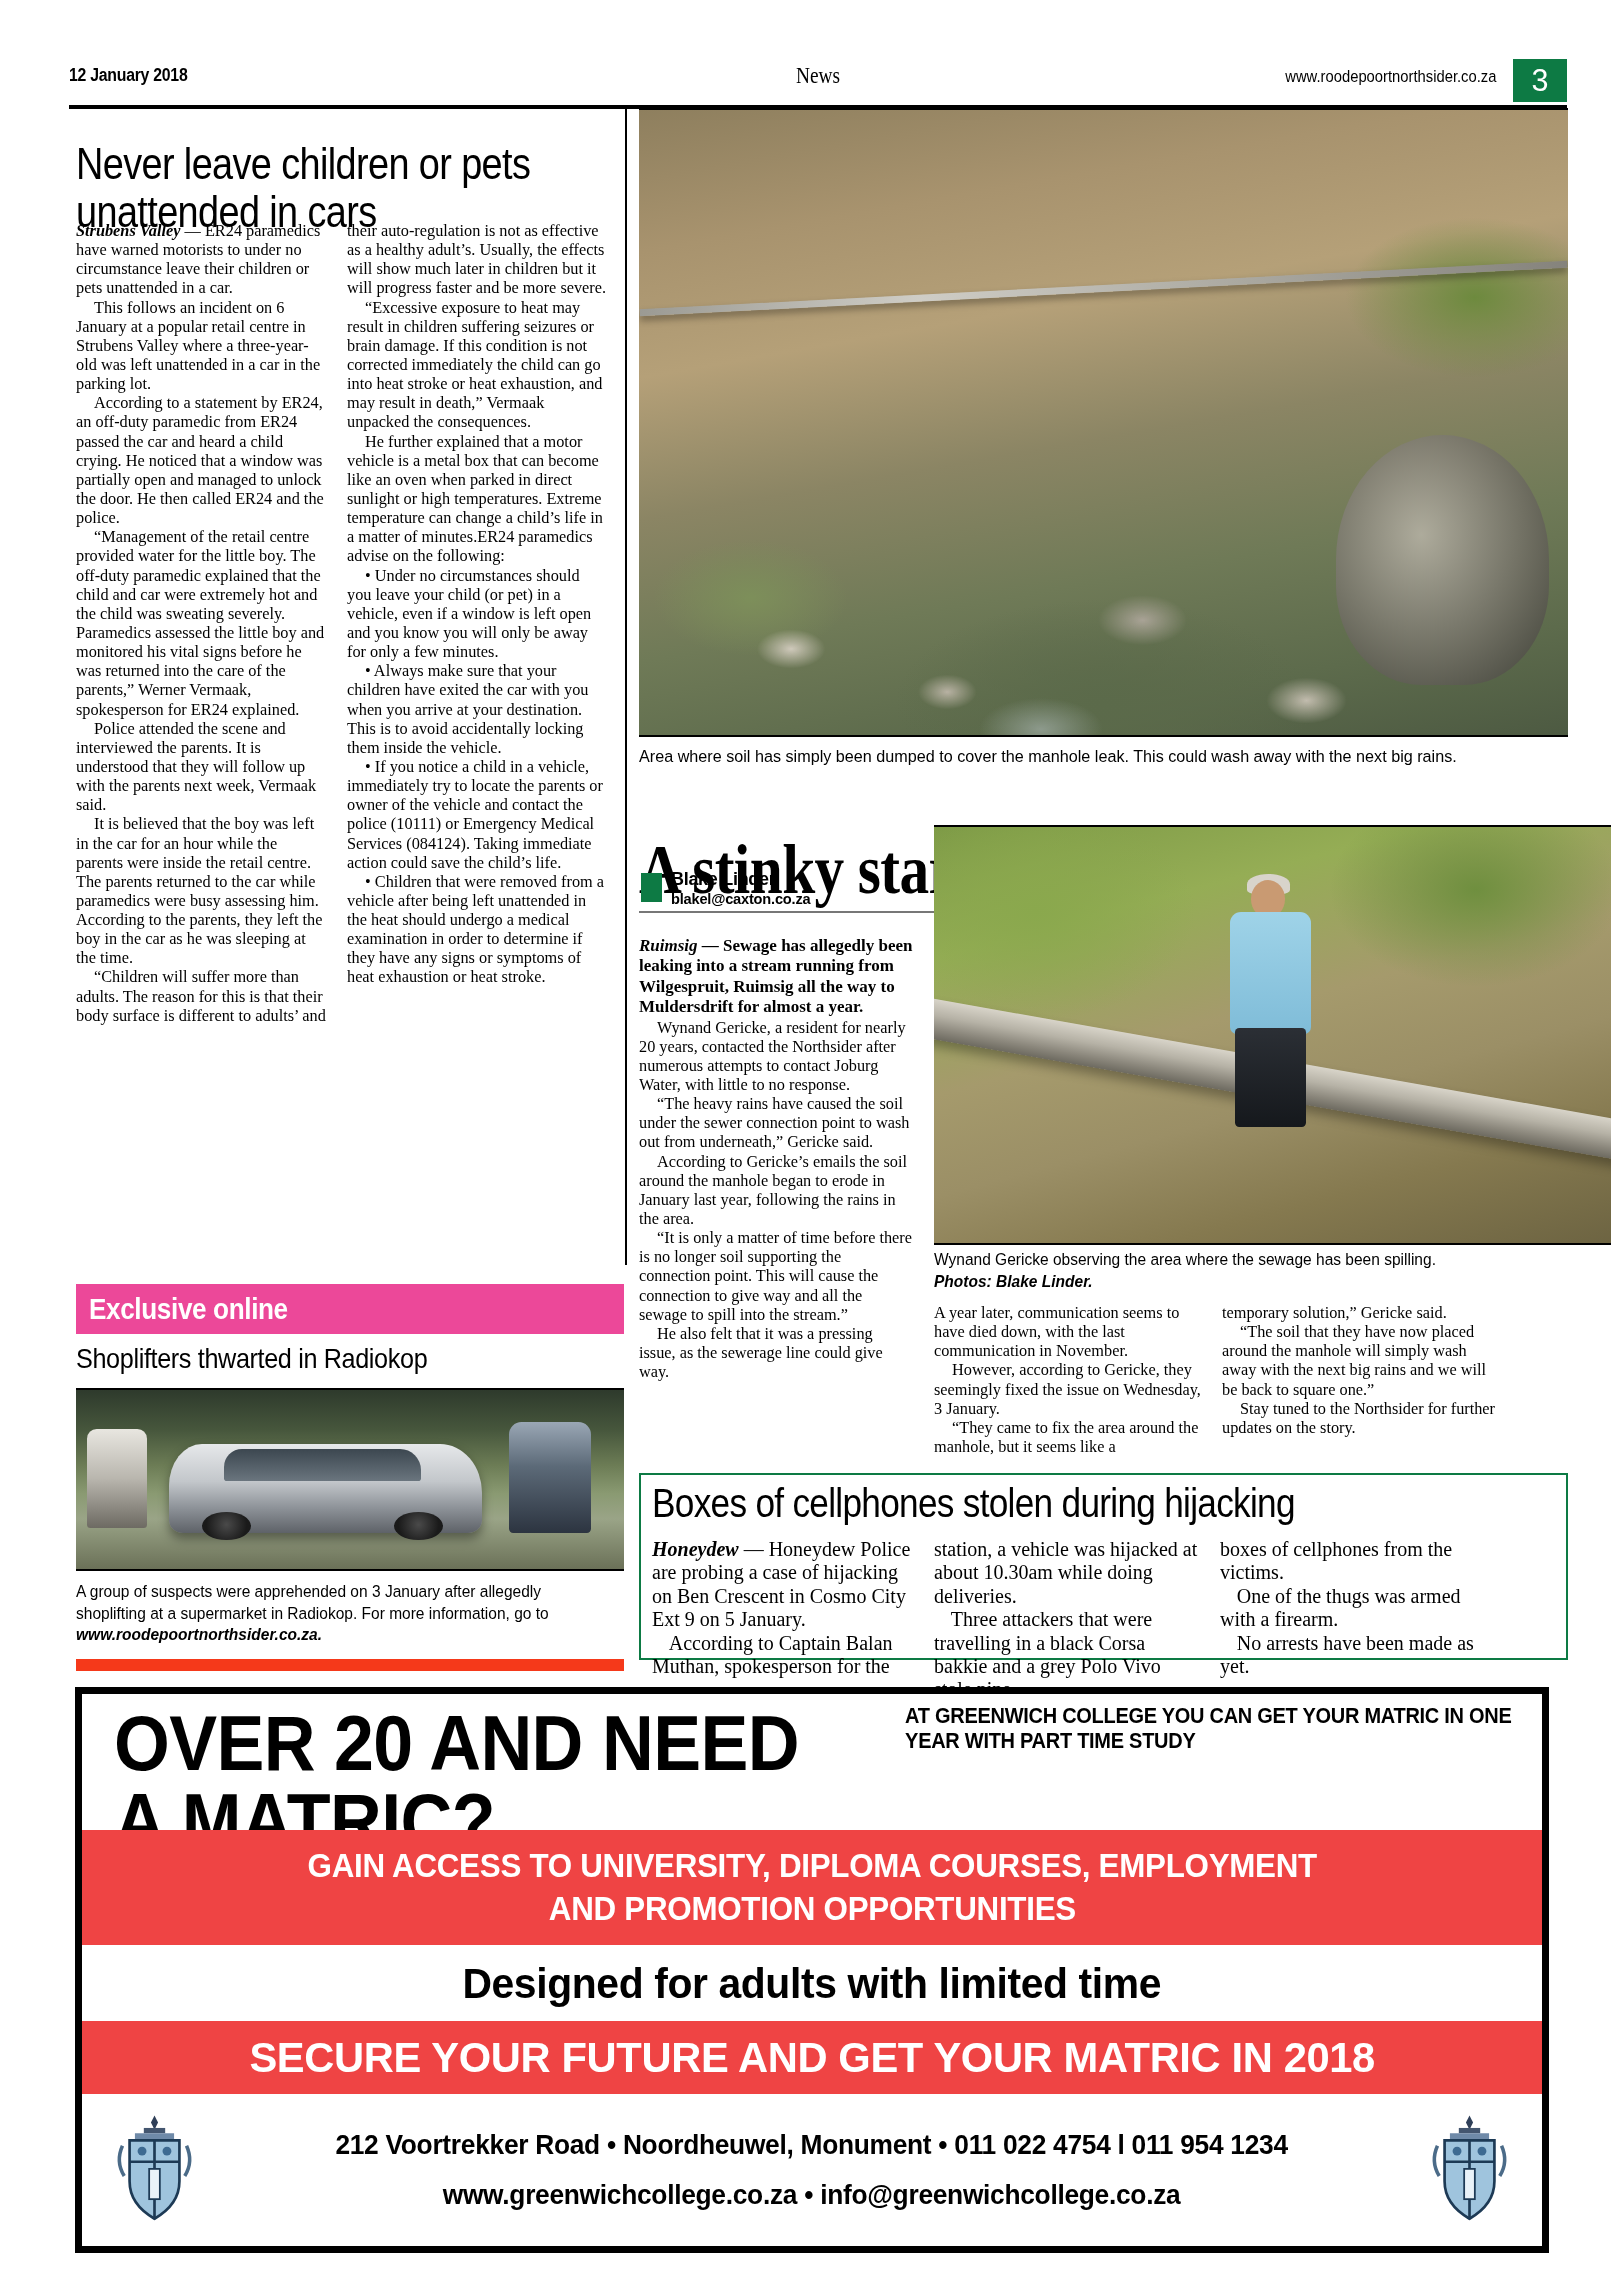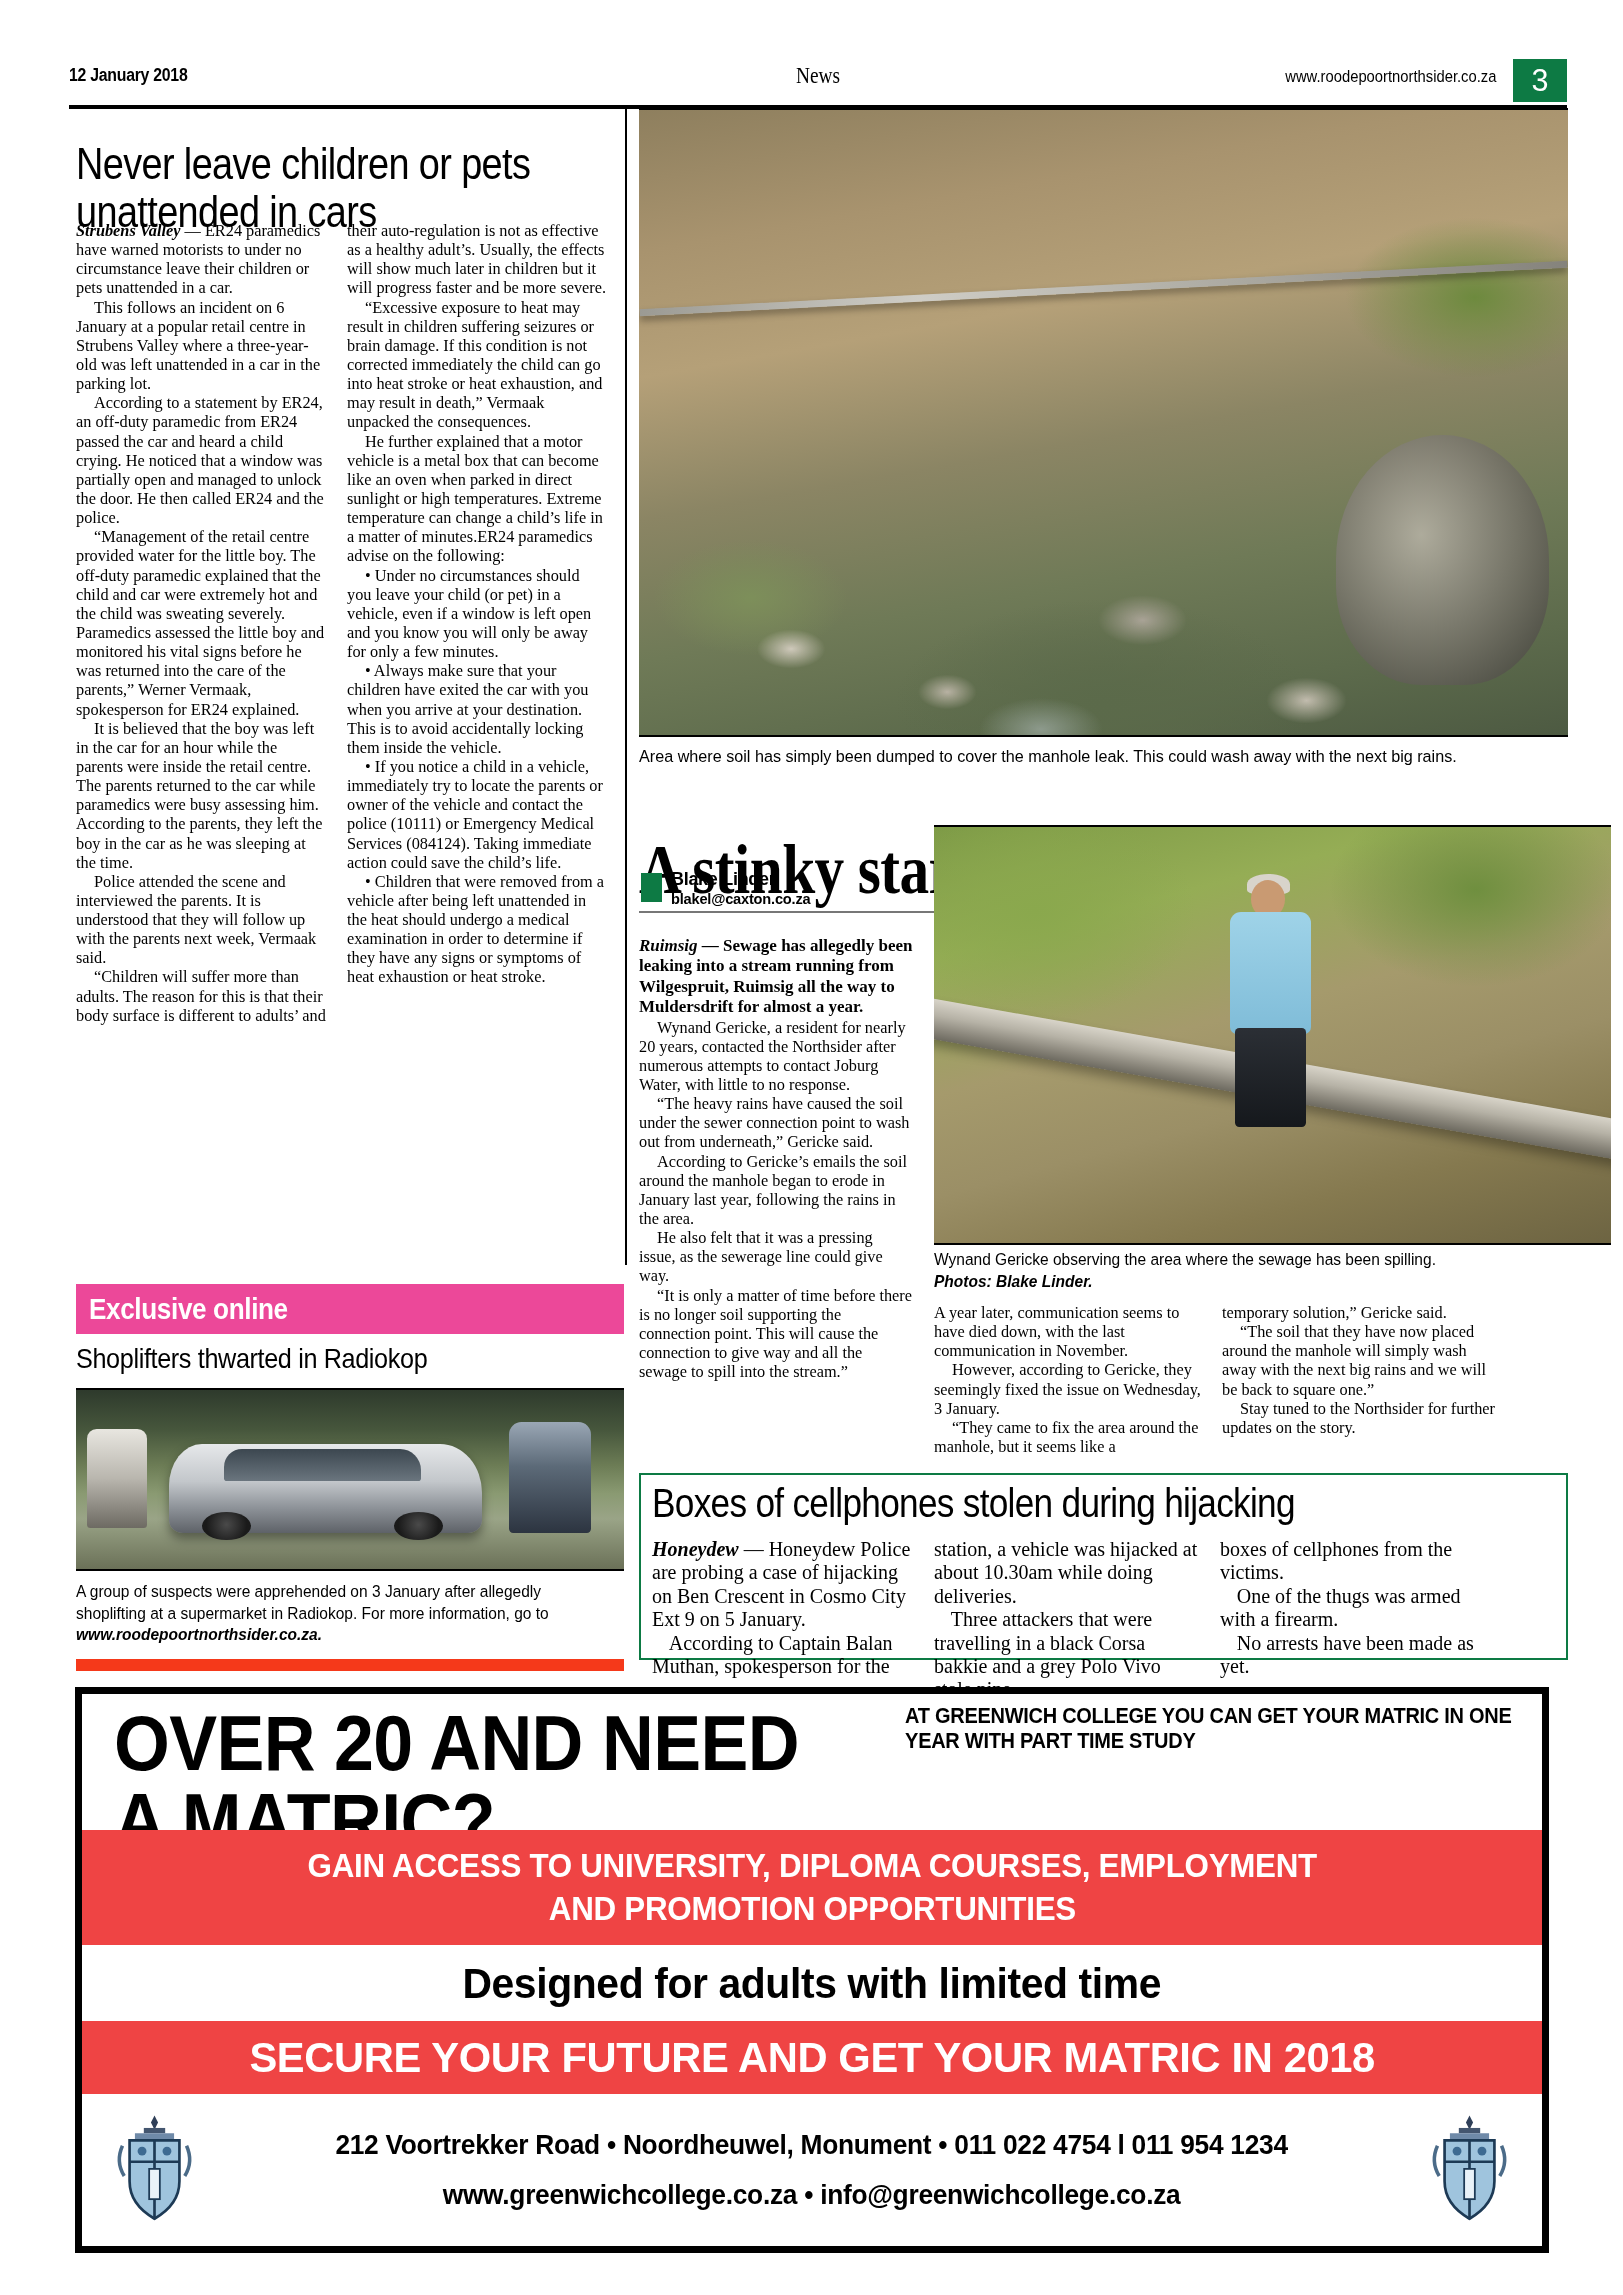--- a/index.html
+++ b/index.html
@@ -493,22 +493,22 @@
   </div>
 
   <h1 class="art1-head">Never leave children or pets unattended in cars</h1>
   <div class="art1-divider"></div>
 
   <div class="col bodytext" id="art1-col1">
     <p class="noindent"><span class="dateline">Strubens Valley</span> <span>— ER24 paramedics have warned motorists to under no circumstance leave their children or pets unattended in a car.</span></p>
     <p>This follows an incident on 6 January at a popular retail centre in Strubens Valley where a three-year-old was left unattended in a car in the parking lot.</p>
     <p>According to a statement by ER24, an off-duty paramedic from ER24 passed the car and heard a child crying. He noticed that a window was partially open and managed to unlock the door. He then called ER24 and the police.</p>
     <p>“Management of the retail centre provided water for the little boy. The off-duty paramedic explained that the child and car were extremely hot and the child was sweating severely. Paramedics assessed the little boy and monitored his vital signs before he was returned into the care of the parents,” Werner Vermaak, spokesperson for ER24 explained.</p>
+    <p>Police attended the scene and interviewed the parents. It is understood that they will follow up with the parents next week, Vermaak said.</p>
     <p>It is believed that the boy was left in the car for an hour while the parents were inside the retail centre. The parents returned to the car while paramedics were busy assessing him. According to the parents, they left the boy in the car as he was sleeping at the time.</p>
-    <p>Police attended the scene and interviewed the parents. It is understood that they will follow up with the parents next week, Vermaak said.</p>
     <p>“Children will suffer more than adults. The reason for this is that their body surface is different to adults’ and</p>
   </div>
 
   <div class="col bodytext" id="art1-col2">
     <p class="noindent">their auto-regulation is not as effective as a healthy adult’s. Usually, the effects will show much later in children but it will progress faster and be more severe.</p>
     <p>“Excessive exposure to heat may result in children suffering seizures or brain damage. If this condition is not corrected immediately the child can go into heat stroke or heat exhaustion, and may result in death,” Vermaak unpacked the consequences.</p>
     <p>He further explained that a motor vehicle is a metal box that can become like an oven when parked in direct sunlight or high temperatures. Extreme temperature can change a child’s life in a matter of minutes.ER24 paramedics advise on the following:</p>
     <p class="bullet">•  Under no circumstances should you leave your child (or pet) in a vehicle, even if a window is left open and you know you will only be away for only a few minutes.</p>
     <p class="bullet">•  Always make sure that your children have exited the car with you when you arrive at your destination. This is to avoid accidentally locking them inside the vehicle.</p>
     <p class="bullet">•  If you notice a child in a vehicle, immediately try to locate the parents or owner of the vehicle and contact the police (10111) or Emergency Medical Services (084124). Taking immediate action could save the child’s life.</p>
@@ -548,22 +548,22 @@
   <div class="byline-swatch"></div>
   <div class="byline-name">Blake Linder</div>
   <div class="byline-email">blakel@caxton.co.za</div>
   <div class="byline-rule"></div>
 
   <div class="col bodytext" id="art2-col1">
     <p class="noindent lead"><span class="dateline">Ruimsig</span> <span>— Sewage has allegedly been leaking into a stream running from Wilgespruit, Ruimsig all the way to Muldersdrift for almost a year.</span></p>
     <p>Wynand Gericke, a resident for nearly 20 years, contacted the Northsider after numerous attempts to contact Joburg Water, with little to no response.</p>
     <p>“The heavy rains have caused the soil under the sewer connection point to wash out from underneath,” Gericke said.</p>
     <p>According to Gericke’s emails the soil around the manhole began to erode in January last year, following the rains in the area.</p>
+    <p>“It is only a matter of time before there is no longer soil supporting the connection point. This will cause the connection to give way and all the sewage to spill into the stream.”</p>
     <p>He also felt that it was a pressing issue, as the sewerage line could give way.</p>
-    <p>“It is only a matter of time before there is no longer soil supporting the connection point. This will cause the connection to give way and all the sewage to spill into the stream.”</p>
   </div>
 
   <div class="photo2">
     <div class="ph-pipe">
       <div class="ph-person">
         <div class="cap"></div>
         <div class="head"></div>
         <div class="torso"></div>
         <div class="legs"></div>
       </div>

